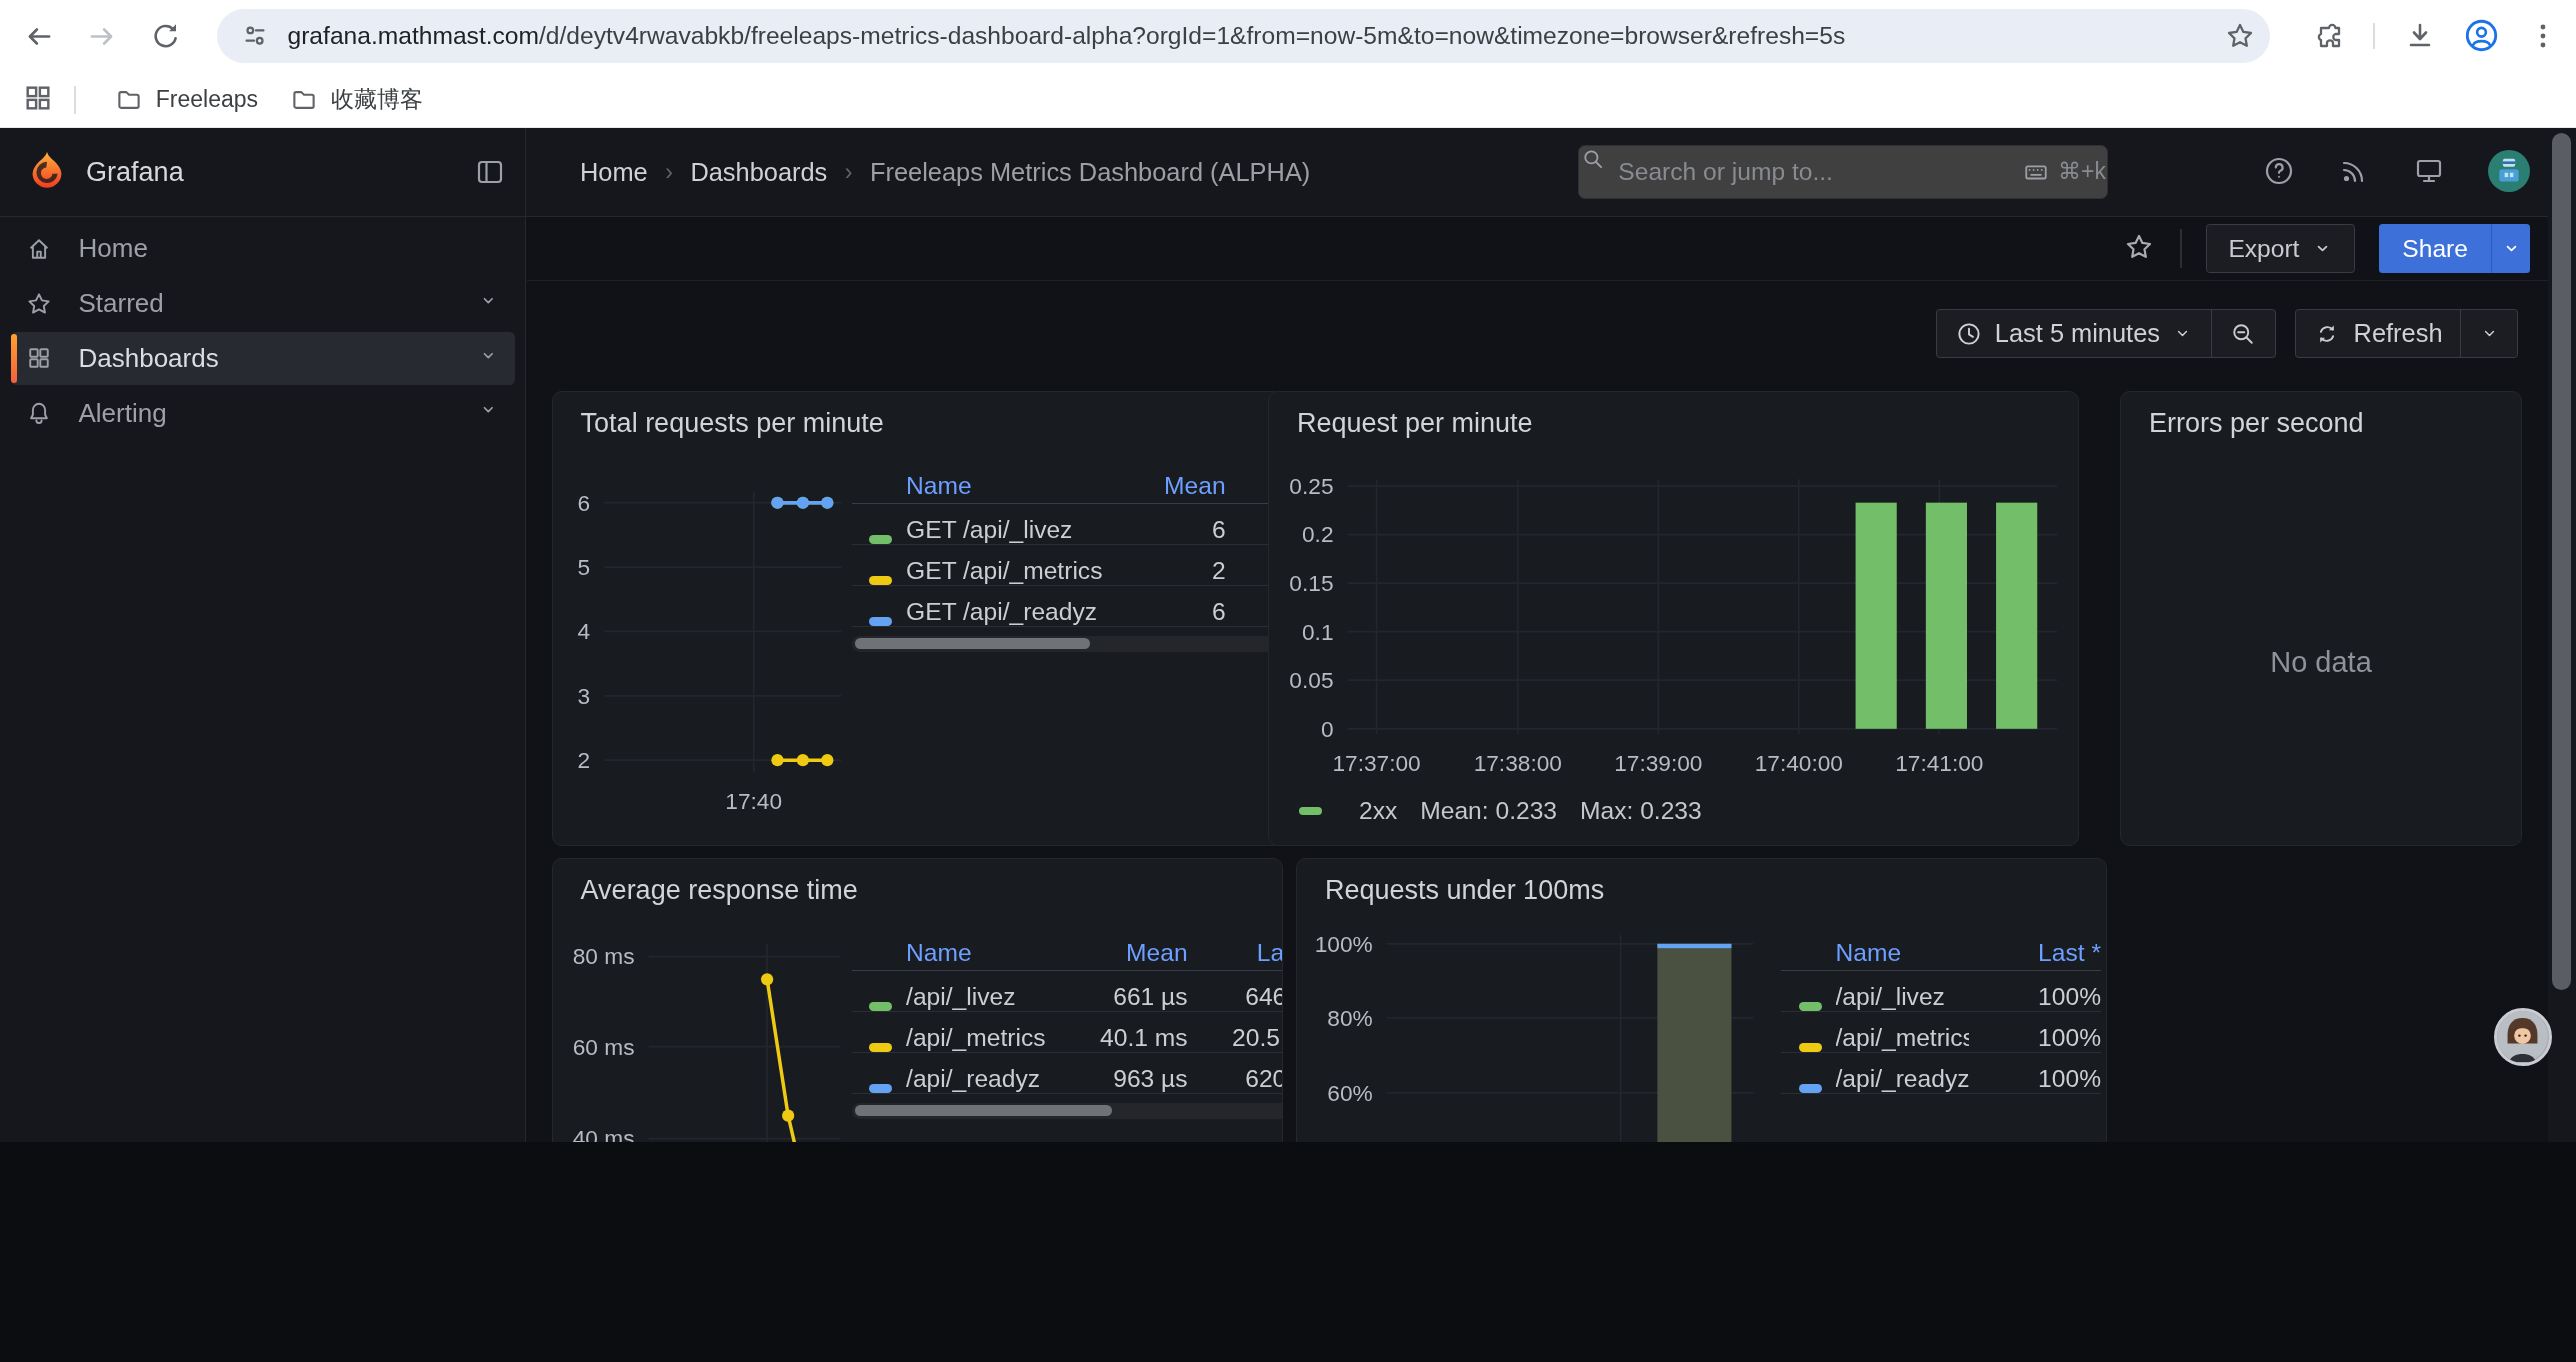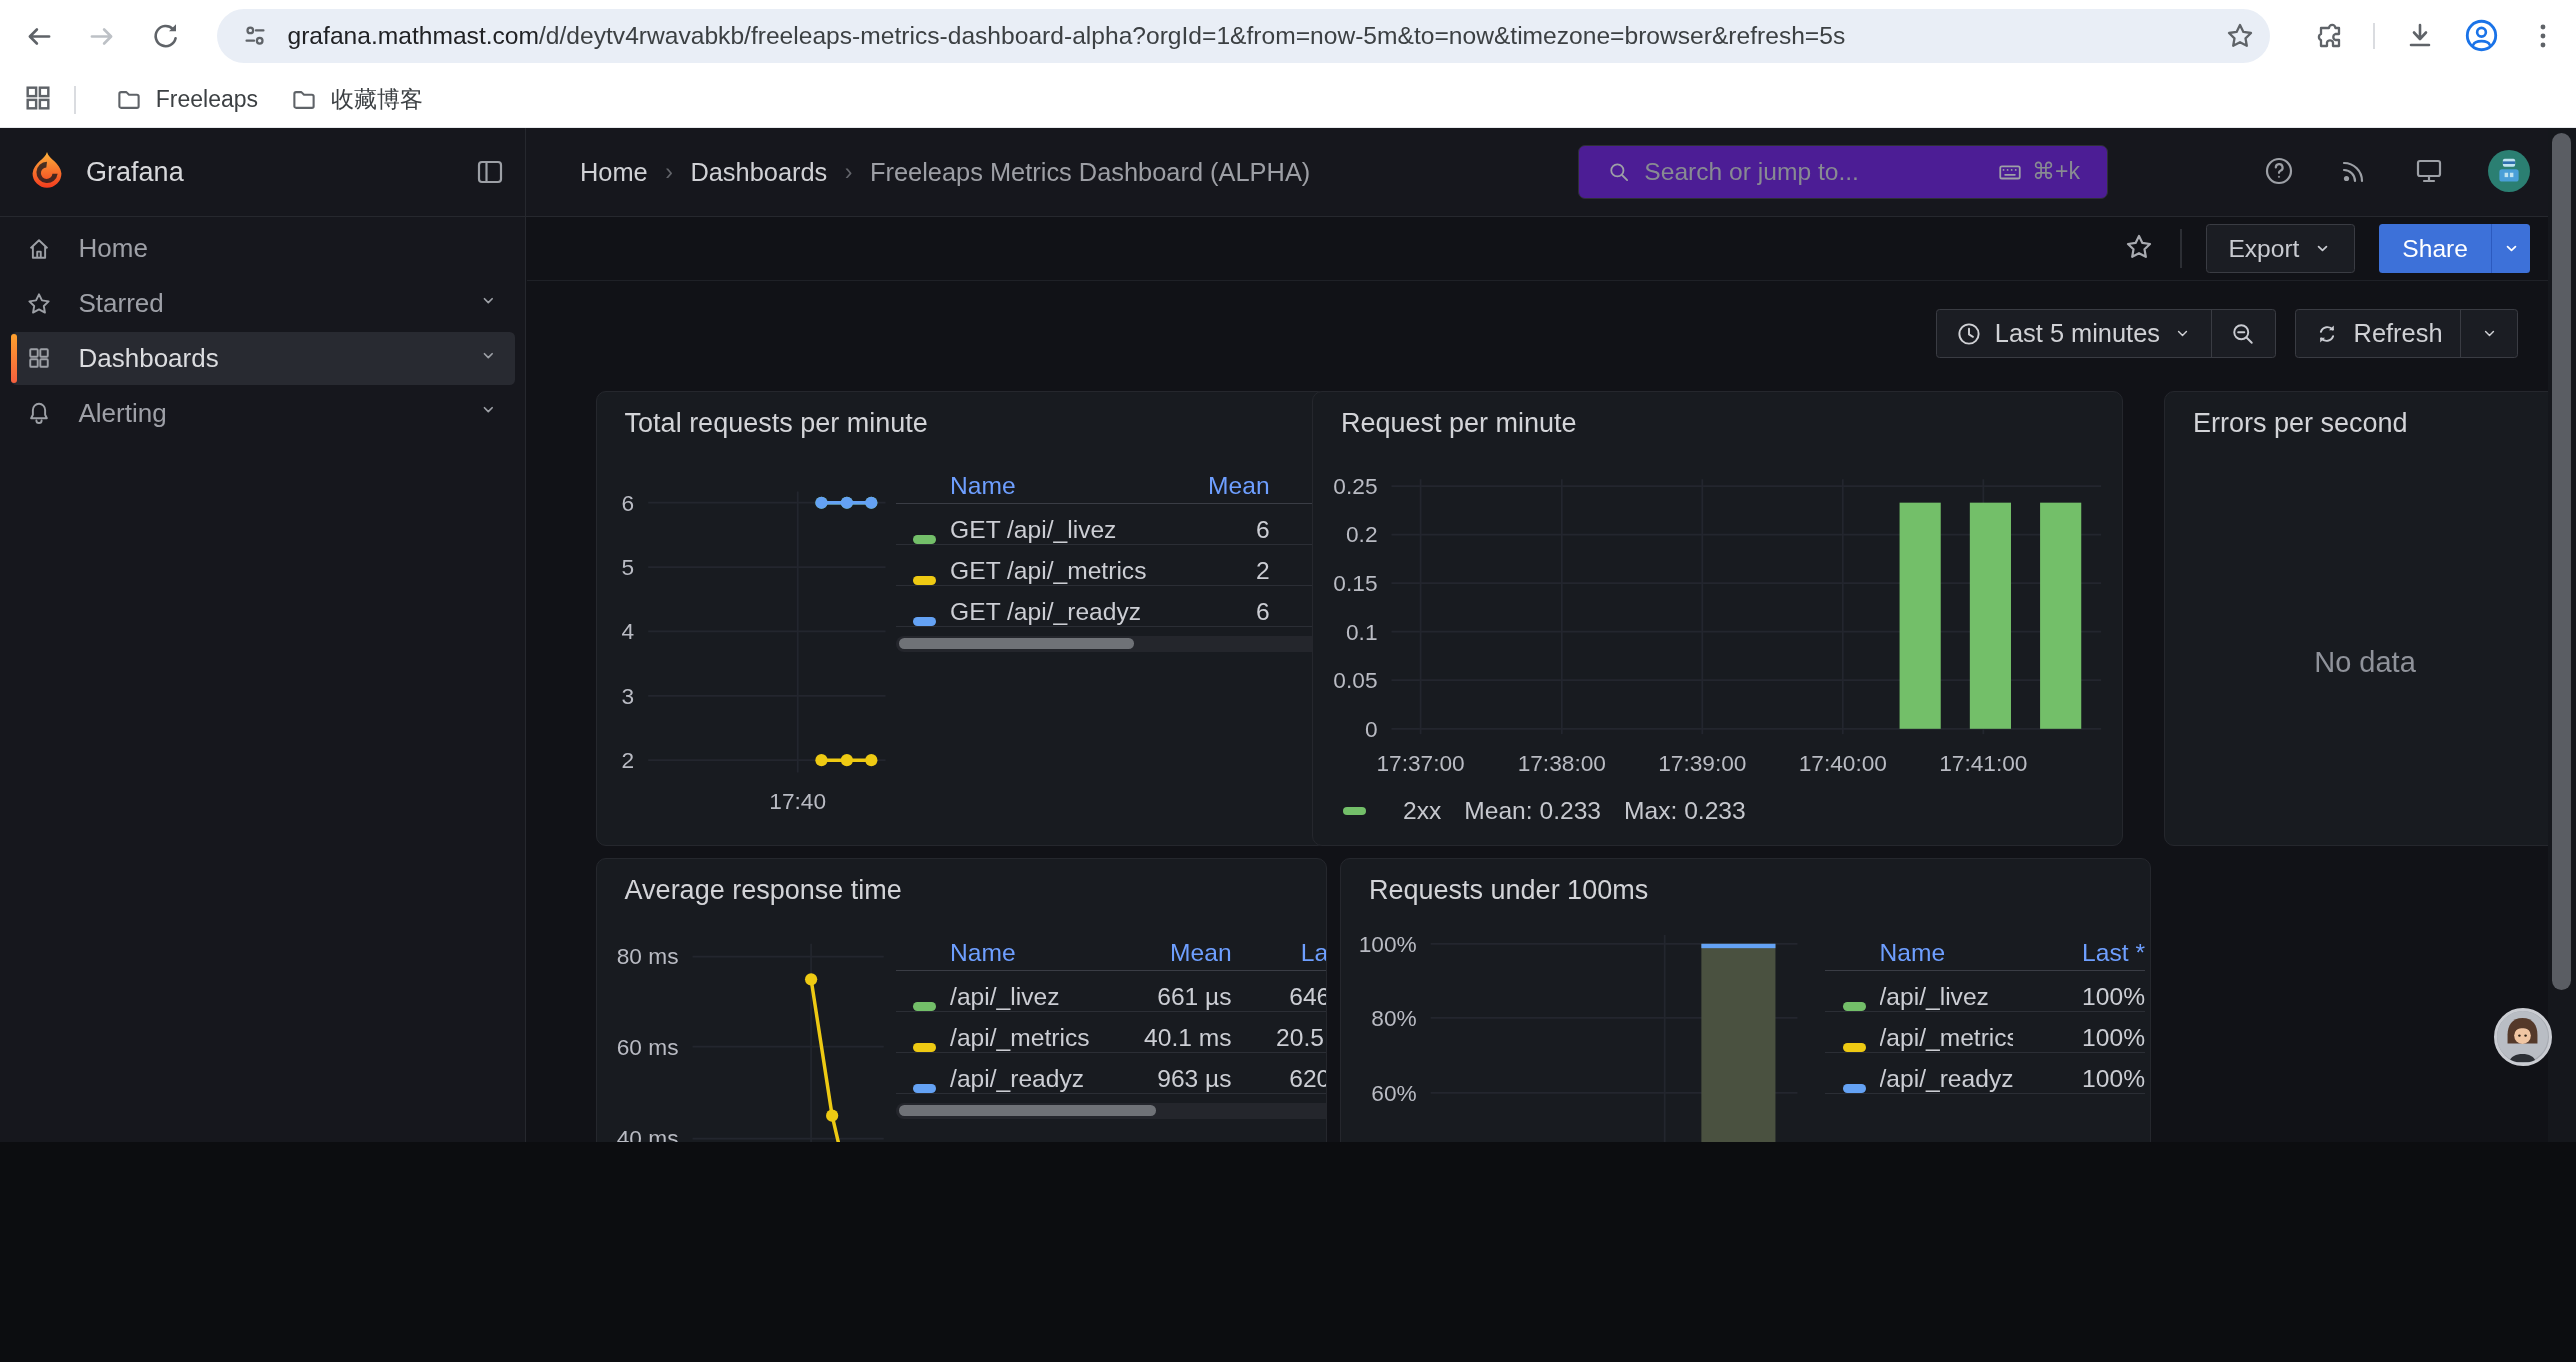--- a/index.html
+++ b/index.html
@@ -25,21 +25,21 @@
 
   
   .gf-nav { position:absolute; left:0; top:128px; width:2576px; height:89px; background:#16171d; border-bottom:0.9px solid #26282e; }
   .gf-nav-left { position:absolute; left:0; top:0; width:526px; height:100%; border-right:0.9px solid #26282e; display:flex; align-items:center; padding-left:24.6px; }
   .brand { margin-left:17.5px; font-size:27px; font-weight:500; color:#d7d8db; }
   .collapse { position:absolute; right:19px; top:28px; }
   .breadcrumb { position:absolute; left:580px; top:0; height:100%; display:flex; align-items:center; gap:17.5px; font-size:25.4px; }
   .bc-link { color:#d0d1d5; }
   .bc-cur { color:#9d9fa5; }
   .bc-sep { color:#62646a; font-size:23px; }
-  .searchbox { position:absolute; left:1578px; top:16.7px; width:530px; height:54px; background:#4c1d95; border:0.9px solid #2e3036; border-radius:7px; display:flex; align-items:center; padding:0 27px; gap:12.3px; }
+  .searchbox { position:absolute; left:1578px; top:16.7px; width:530px; height:54px; background:#404040; border:0.9px solid #2e3036; border-radius:7px; display:flex; padding:0 1px; gap:12.3px; }
   .searchbox input { flex:1; background:transparent; border:none; outline:none; color:#c9cacd; font-size:24.6px; font-family:inherit; }
   .searchbox input::placeholder { color:#888b92; }
   .kshort { color:#888b92; font-size:23px; white-space:nowrap; display:flex; align-items:center; gap:8.8px; }
   .nav-icons { position:absolute; right:46px; top:0; height:100%; display:flex; align-items:center; gap:43px; }
   .gf-ic { stroke:#9da0a6; fill:none; stroke-width:2.2; stroke-linecap:round; stroke-linejoin:round; }
 
   
   .gf-sidebar { position:absolute; left:0; top:217px; width:526px; height:1146px; background:#16171d; border-right:0.9px solid #26282e; padding-top:3.5px; }
   .side-item { position:relative; height:53px; margin:1.8px 10.5px; display:flex; align-items:center; gap:26px; padding:0 14px; border-radius:5.3px; color:#9ea0a7; font-size:26px; }
   .side-item.active { background:#282a31; color:#dcdde0; }
@@ -55,21 +55,21 @@
   .share-chev { width:39px; display:flex; align-items:center; justify-content:center; background:#3d71d9; border-left:1.8px solid #2c5abf; border-radius:0 3.5px 3.5px 0; }
 
   
   .gf-content { position:absolute; left:527px; top:281px; width:2049px; height:1082px; background:#111217; }
   .time-row { position:absolute; top:28px; right:58px; display:flex; gap:19px; }
   .tgroup { display:flex; align-items:stretch; height:49px; border:0.9px solid #3a3c43; border-radius:3.5px; background:#1b1d23; color:#d0d1d5; font-size:25.4px; }
   .tseg { display:flex; align-items:center; gap:12.3px; padding:0 17.5px; }
   .tseg + .tseg { border-left:0.9px solid #3a3c43; }
 
   
-  .panel { position:absolute; background:#181b20; border:0.9px solid #25272d; border-radius:10px; overflow:hidden;margin-left:44px; }
+  .panel { position:absolute; background:#181b20; border:0.9px solid #25272d; border-radius:10px; overflow:hidden; }
   .p1 { left:24.6px;  top:110px; width:731px; height:455px; }
   .p2 { left:741px; top:110px; width:811px; height:455px; }
   .p3 { left:1593px;top:110px; width:402px; height:455px; }
   .p4 { left:24.6px;  top:577px; width:731px; height:505px; }
   .p5 { left:769px; top:577px; width:811px; height:505px; }
   .panel h2 { position:absolute; left:28px; top:16px; font-size:27px; font-weight:500; color:#d3d4d8; }
   .chart { position:absolute; left:0; top:0; width:100%; height:100%; }
   .chart text.tick { font-family:"Liberation Sans",sans-serif; font-size:26px; fill:#b9bbc3; }
   .nodata { position:absolute; top:254px; width:100%; text-align:center; font-size:29px; color:#8f929a; }
 

